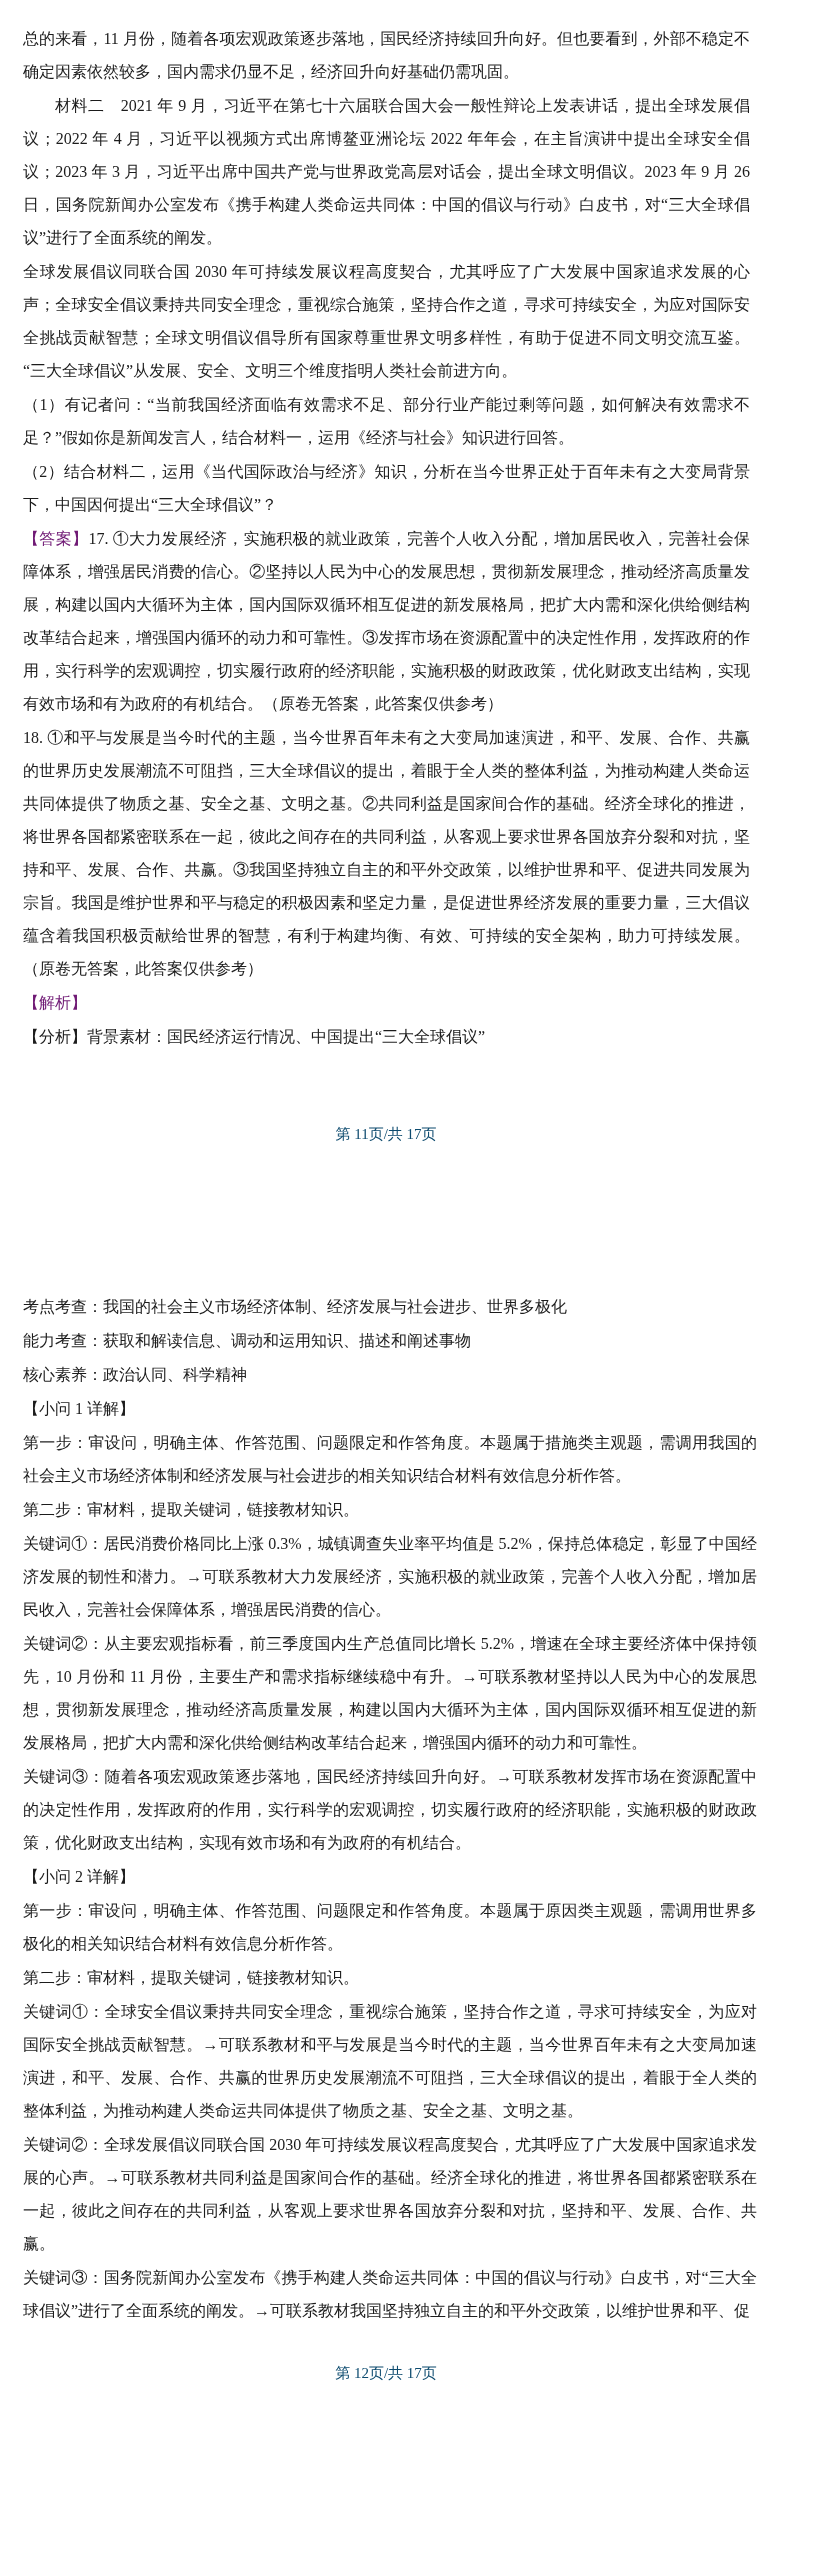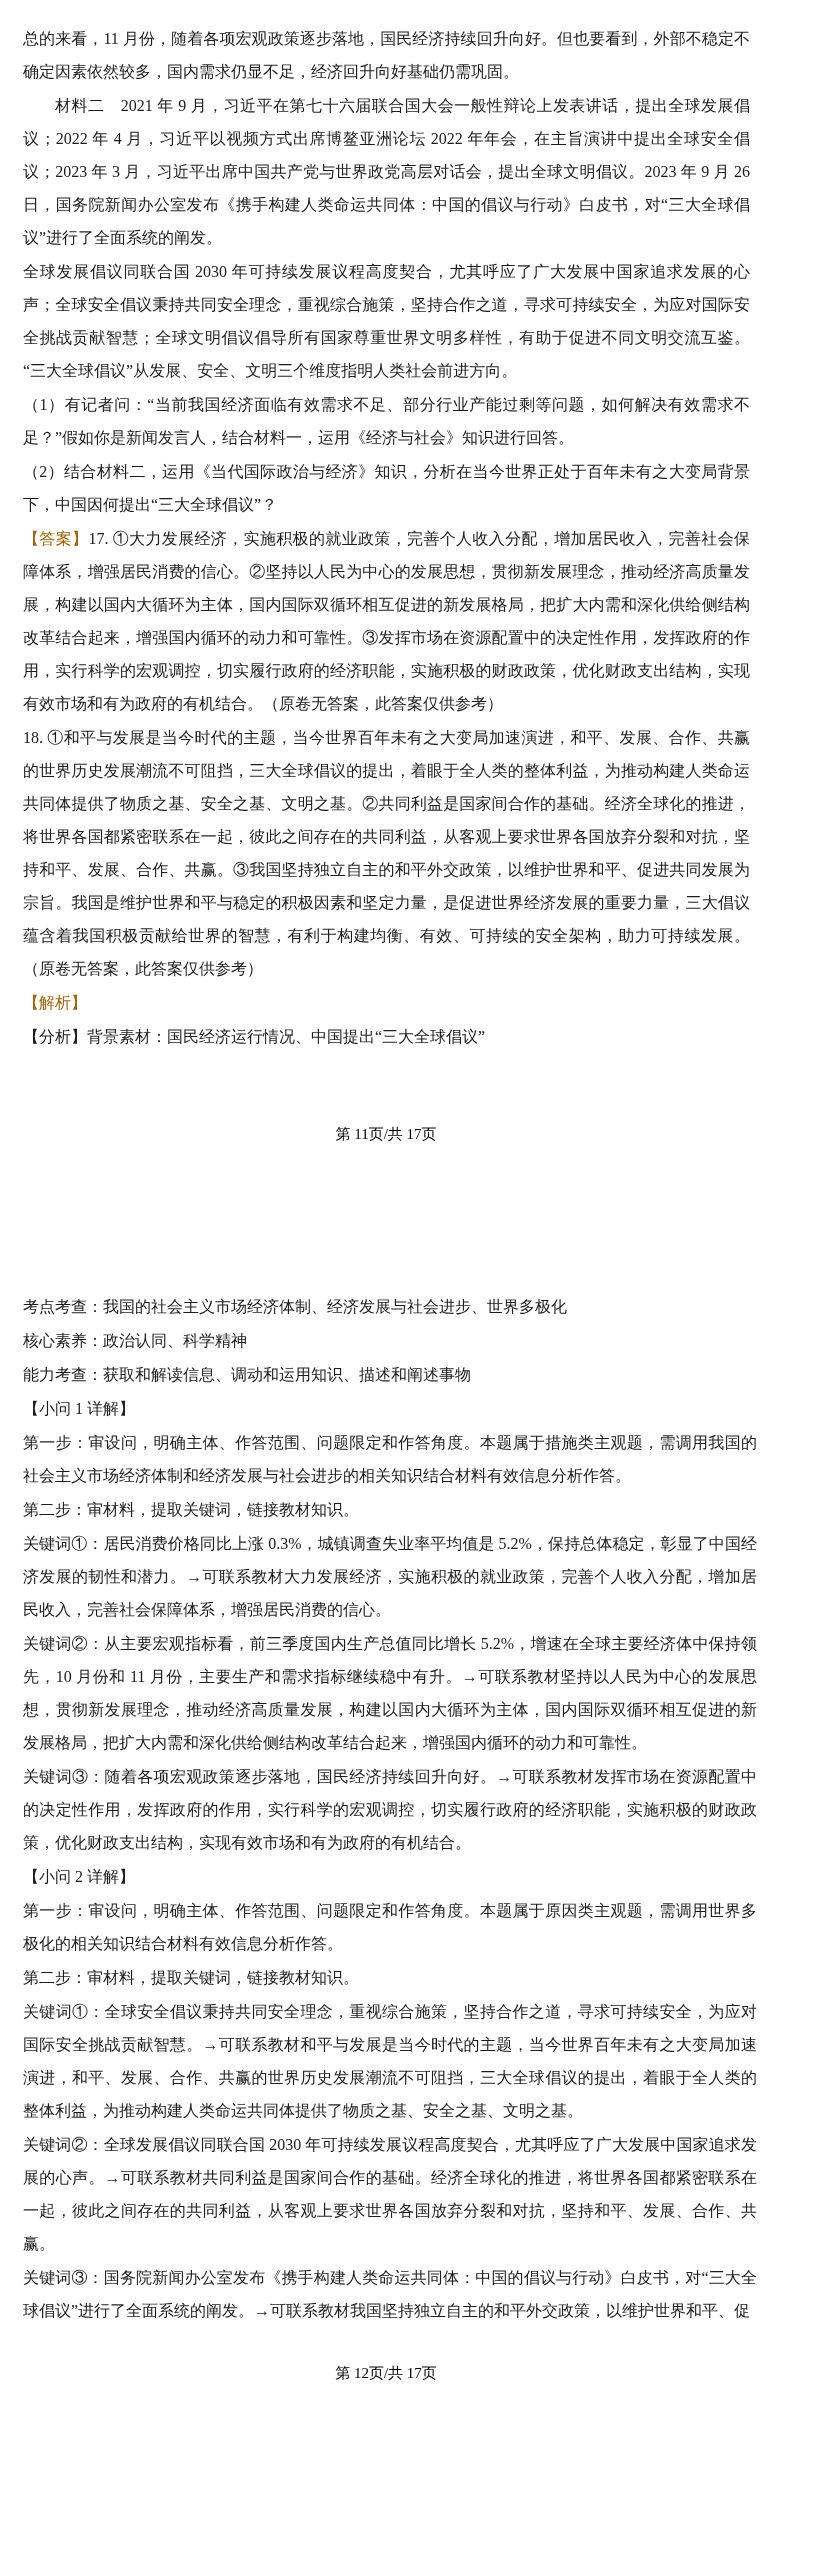--- a/index.html
+++ b/index.html
@@ -27,28 +27,28 @@
     font-size: 16px;
     line-height: 33px;
     text-align: justify;
     text-justify: inter-ideograph;
     word-break: break-all;
   }
   p.para.indent {
     text-indent: 2em;
   }
   .label-blue {
-    color: #a16207;
+    color: #701a75;
   }
   .page-footer {
     margin-top: 71px;
     font-size: 15px;
     line-height: 20px;
     text-align: center;
-    color: #000000;
+    color: #0c4a6e;
   }
   .page-footer-2 {
     margin-top: 36px;
     padding-bottom: 18px;
   }
 </style>
 </head>
 <body>
 
 <div class="doc">
@@ -64,22 +64,22 @@
       <p class="para"><span class="label-blue">【解析】</span><span></span></p>
       <p class="para"><span>【分析】背景素材：国民经济运行情况、中国提出“三大全球倡议”</span></p>
     </div>
 
   <div class="page-footer">
     <span>第 11页/共 17页</span>
   </div>
 
   <div class="page-content page-content-2" id="page2-paragraphs">
       <p class="para"><span>考点考查：我国的社会主义市场经济体制、经济发展与社会进步、世界多极化</span></p>
+      <p class="para"><span>能力考查：获取和解读信息、调动和运用知识、描述和阐述事物</span></p>
       <p class="para"><span>核心素养：政治认同、科学精神</span></p>
-      <p class="para"><span>能力考查：获取和解读信息、调动和运用知识、描述和阐述事物</span></p>
       <p class="para"><span>【小问 1 详解】</span></p>
       <p class="para"><span>第一步：审设问，明确主体、作答范围、问题限定和作答角度。本题属于措施类主观题，需调用我国的社会主义市场经济体制和经济发展与社会进步的相关知识结合材料有效信息分析作答。</span></p>
       <p class="para"><span>第二步：审材料，提取关键词，链接教材知识。</span></p>
       <p class="para"><span>关键词①：居民消费价格同比上涨 0.3%，城镇调查失业率平均值是 5.2%，保持总体稳定，彰显了中国经济发展的韧性和潜力。→可联系教材大力发展经济，实施积极的就业政策，完善个人收入分配，增加居民收入，完善社会保障体系，增强居民消费的信心。</span></p>
       <p class="para"><span>关键词②：从主要宏观指标看，前三季度国内生产总值同比增长 5.2%，增速在全球主要经济体中保持领先，10 月份和 11 月份，主要生产和需求指标继续稳中有升。→可联系教材坚持以人民为中心的发展思想，贯彻新发展理念，推动经济高质量发展，构建以国内大循环为主体，国内国际双循环相互促进的新发展格局，把扩大内需和深化供给侧结构改革结合起来，增强国内循环的动力和可靠性。</span></p>
       <p class="para"><span>关键词③：随着各项宏观政策逐步落地，国民经济持续回升向好。→可联系教材发挥市场在资源配置中的决定性作用，发挥政府的作用，实行科学的宏观调控，切实履行政府的经济职能，实施积极的财政政策，优化财政支出结构，实现有效市场和有为政府的有机结合。</span></p>
       <p class="para"><span>【小问 2 详解】</span></p>
       <p class="para"><span>第一步：审设问，明确主体、作答范围、问题限定和作答角度。本题属于原因类主观题，需调用世界多极化的相关知识结合材料有效信息分析作答。</span></p>
       <p class="para"><span>第二步：审材料，提取关键词，链接教材知识。</span></p>
       <p class="para"><span>关键词①：全球安全倡议秉持共同安全理念，重视综合施策，坚持合作之道，寻求可持续安全，为应对国际安全挑战贡献智慧。→可联系教材和平与发展是当今时代的主题，当今世界百年未有之大变局加速演进，和平、发展、合作、共赢的世界历史发展潮流不可阻挡，三大全球倡议的提出，着眼于全人类的整体利益，为推动构建人类命运共同体提供了物质之基、安全之基、文明之基。</span></p>

